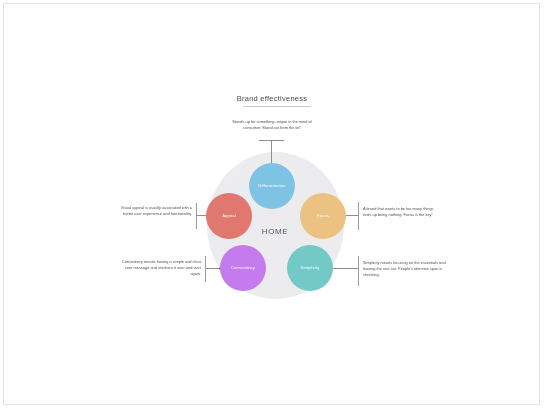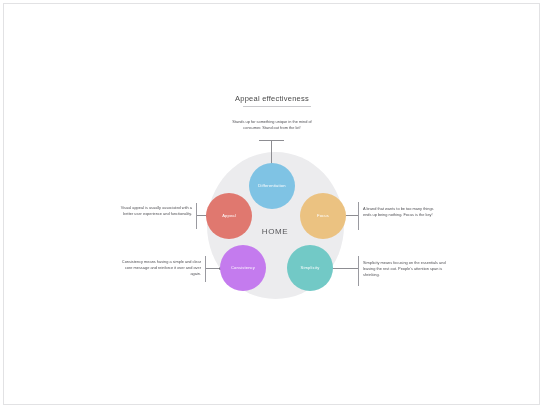--- a/index.html
+++ b/index.html
@@ -200,21 +200,21 @@
     text-align: left;
   }
 </style>
 </head>
 <body>
 
 <div id="canvas">
 
   <div id="page-frame"></div>
 
-  <div id="diagram-title">Appeal effectiveness</div>
+  <div id="diagram-title">Brand effectiveness</div>
   <div id="title-underline"></div>
 
   <div id="outer-ring" style="background: rgb(236, 236, 238);"></div>
 
   <div id="center-label">HOME</div>
 
   <div class="conn conn-v" id="conn-top-v"></div>
   <div class="conn conn-h" id="conn-top-cap"></div>
 
   <div class="conn conn-h" id="conn-appeal-h"></div>

